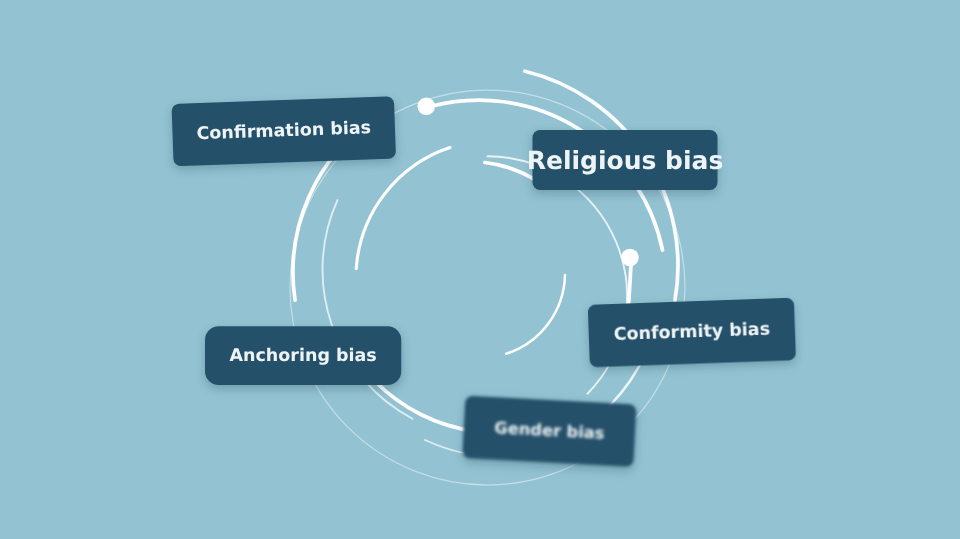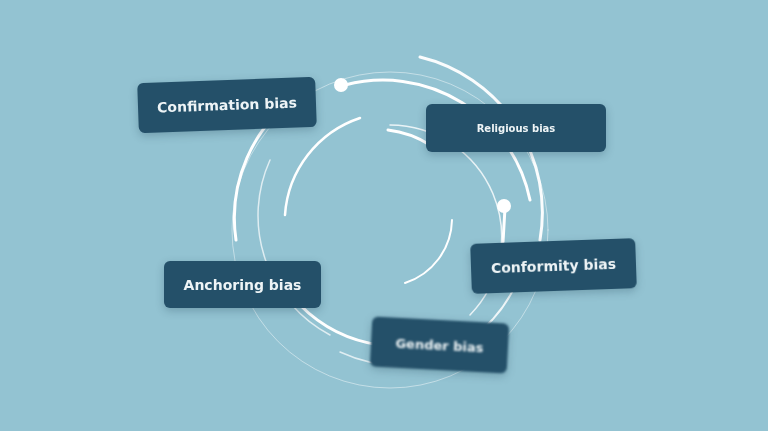--- a/index.html
+++ b/index.html
@@ -37,28 +37,28 @@
       <path d="M490 330 A170 170 0 0 1 450 365" stroke-width="1.5" opacity="0.6"></path>
     </g>
     <circle cx="341" cy="85" r="7" fill="#ffffff"></circle>
     <circle cx="504" cy="206" r="7" fill="#ffffff"></circle>
   </svg>
 
   <div class="tag" style="left:138px;top:80px;width:178px;height:50px;transform:rotate(-2deg);font-size:14px;">
     <span>Confirmation bias</span>
   </div>
 
-  <div class="tag" style="left:426px;top:104px;width:180px;height:48px;font-size:10px;text-align:right;">
+  <div class="tag" style="left:426px;top:104px;width:148px;height:48px;font-size:20px;text-align:right;">
     <span>Religious bias</span>
   </div>
 
   <div class="tag blur1" style="left:471px;top:241px;width:165px;height:50px;transform:rotate(-2deg);font-size:14px;">
     <span>Conformity bias</span>
   </div>
 
-  <div class="tag blur1" style="left:164px;top:261px;width:157px;height:47px;font-size:14px;">
+  <div class="tag blur1" style="left:164px;top:261px;width:157px;height:47px;font-size:14px;border-radius:11px;">
     <span>Anchoring bias</span>
   </div>
 
   <div class="tag blur2" style="left:371px;top:320px;width:137px;height:50px;transform:rotate(3deg);font-size:13px;">
     <span>Gender bias</span>
   </div>
 </div>
 
 </body></html>

